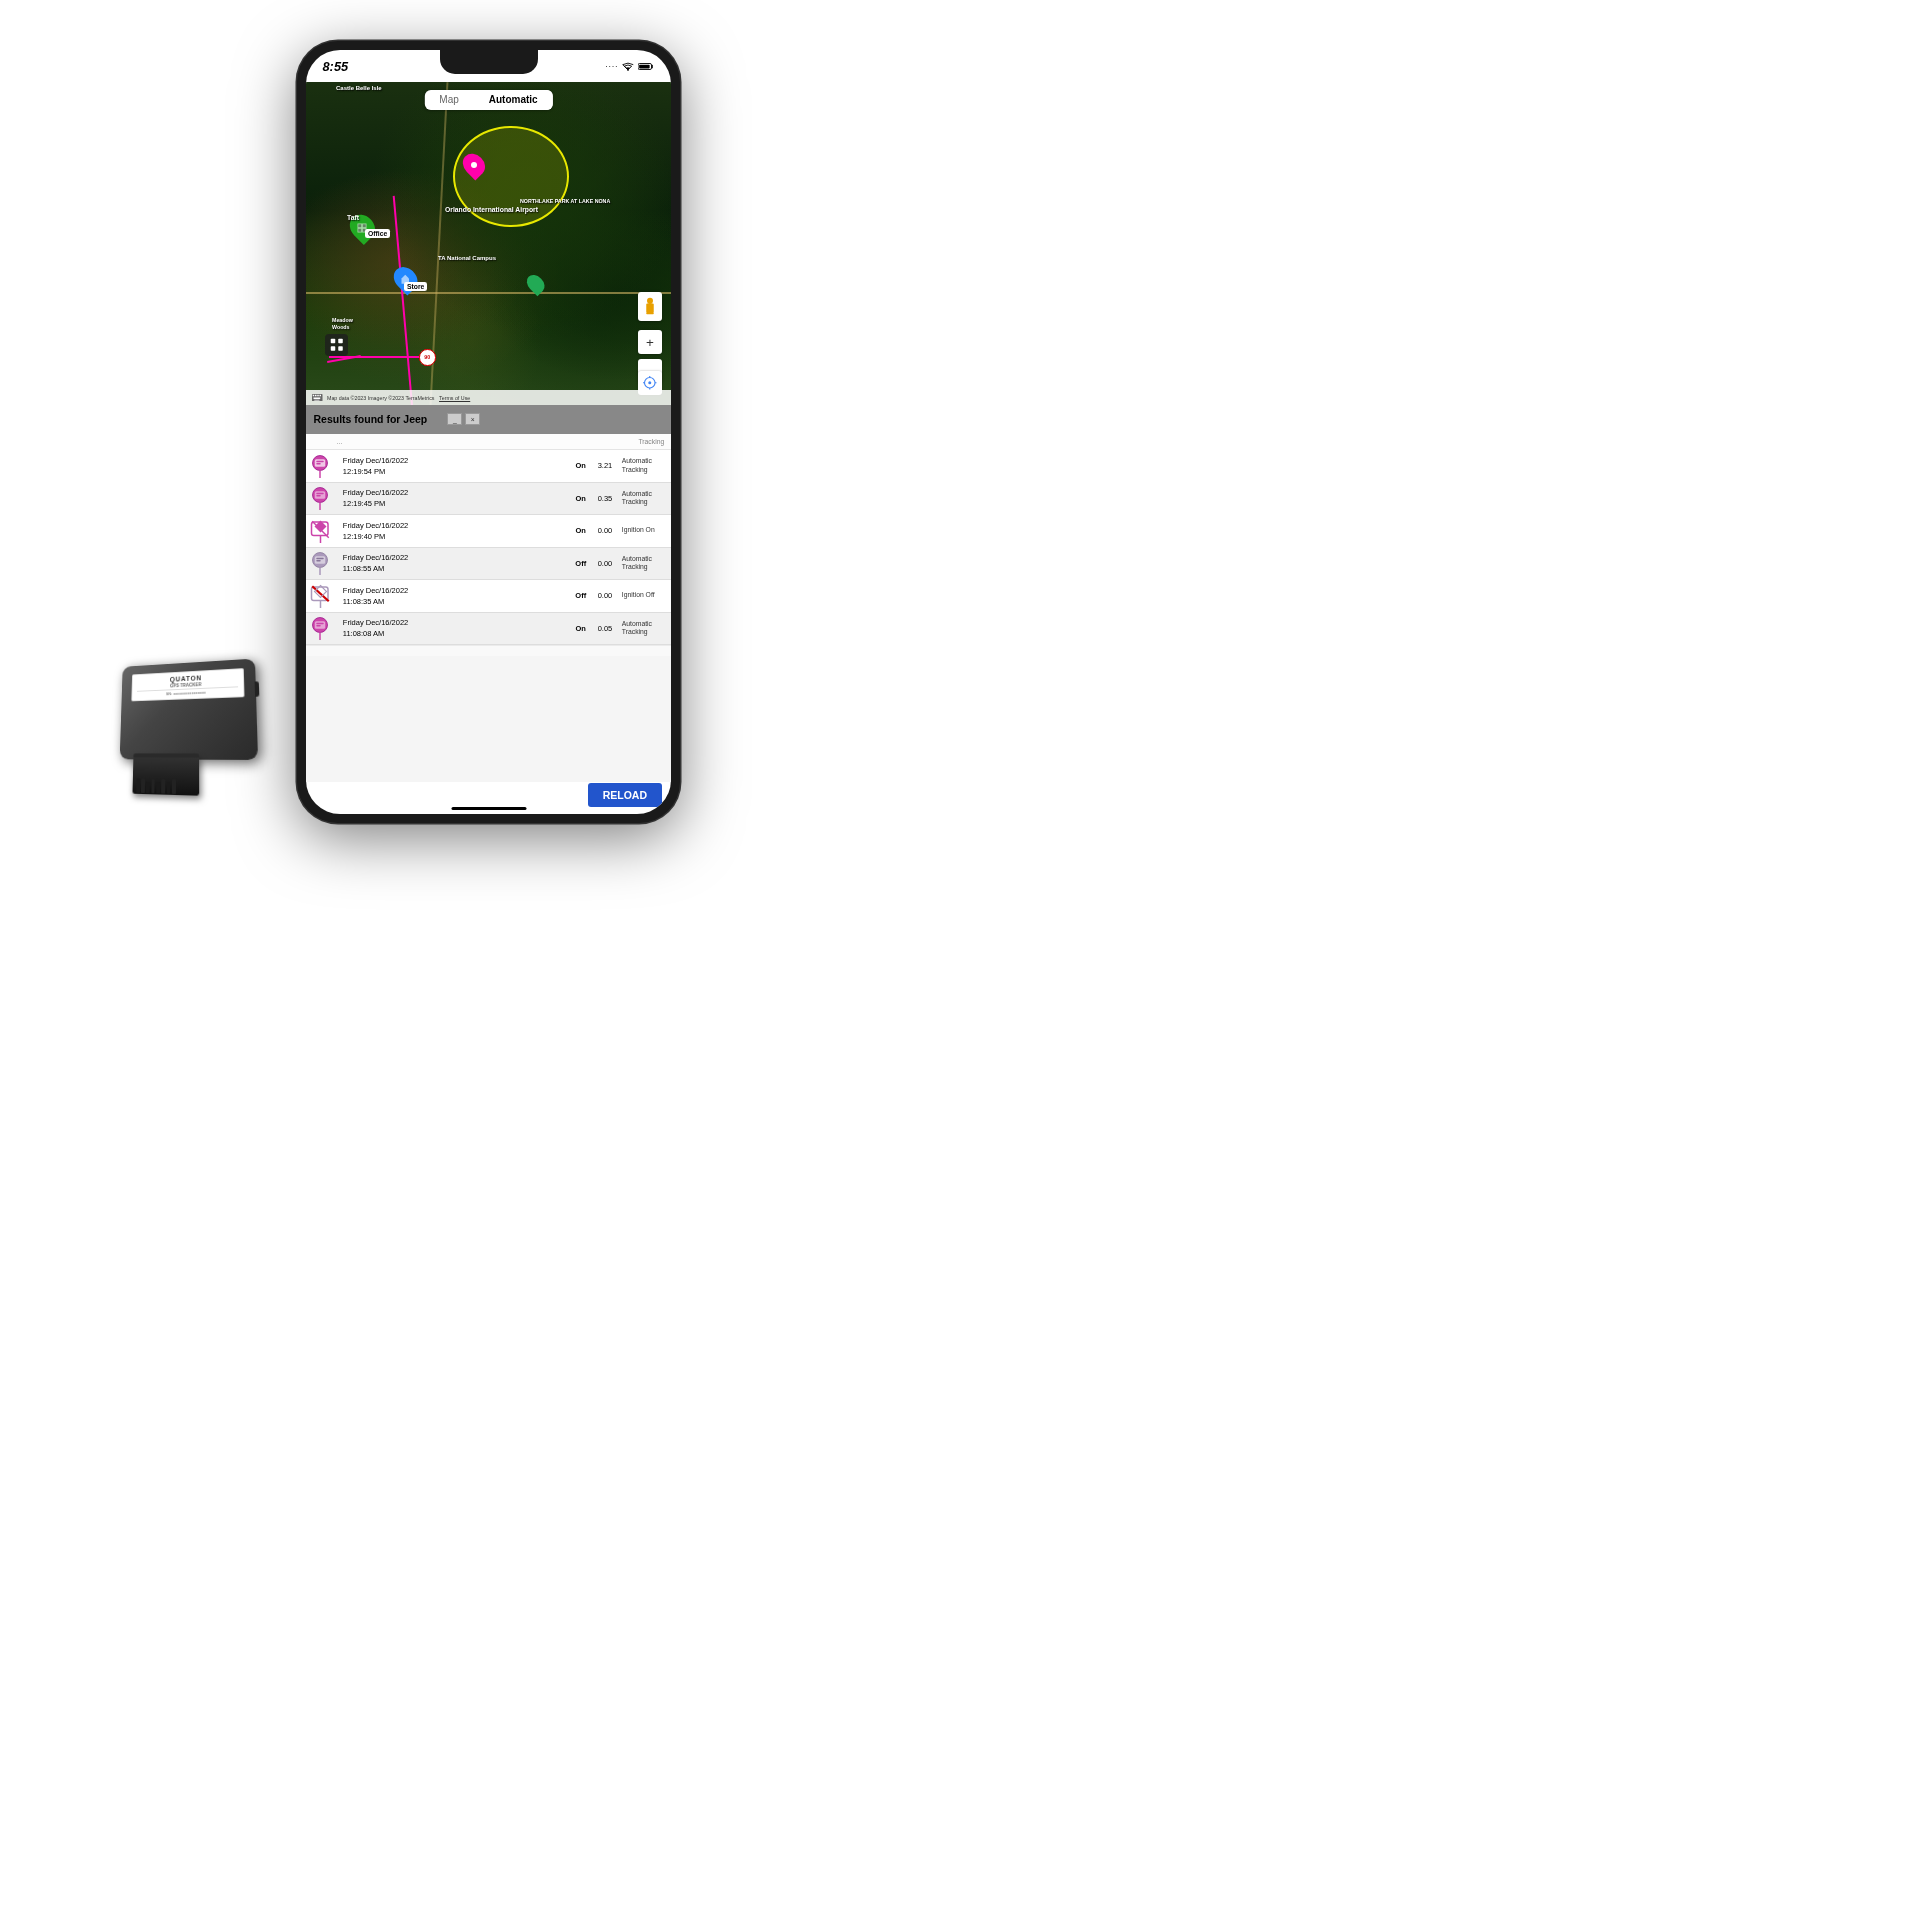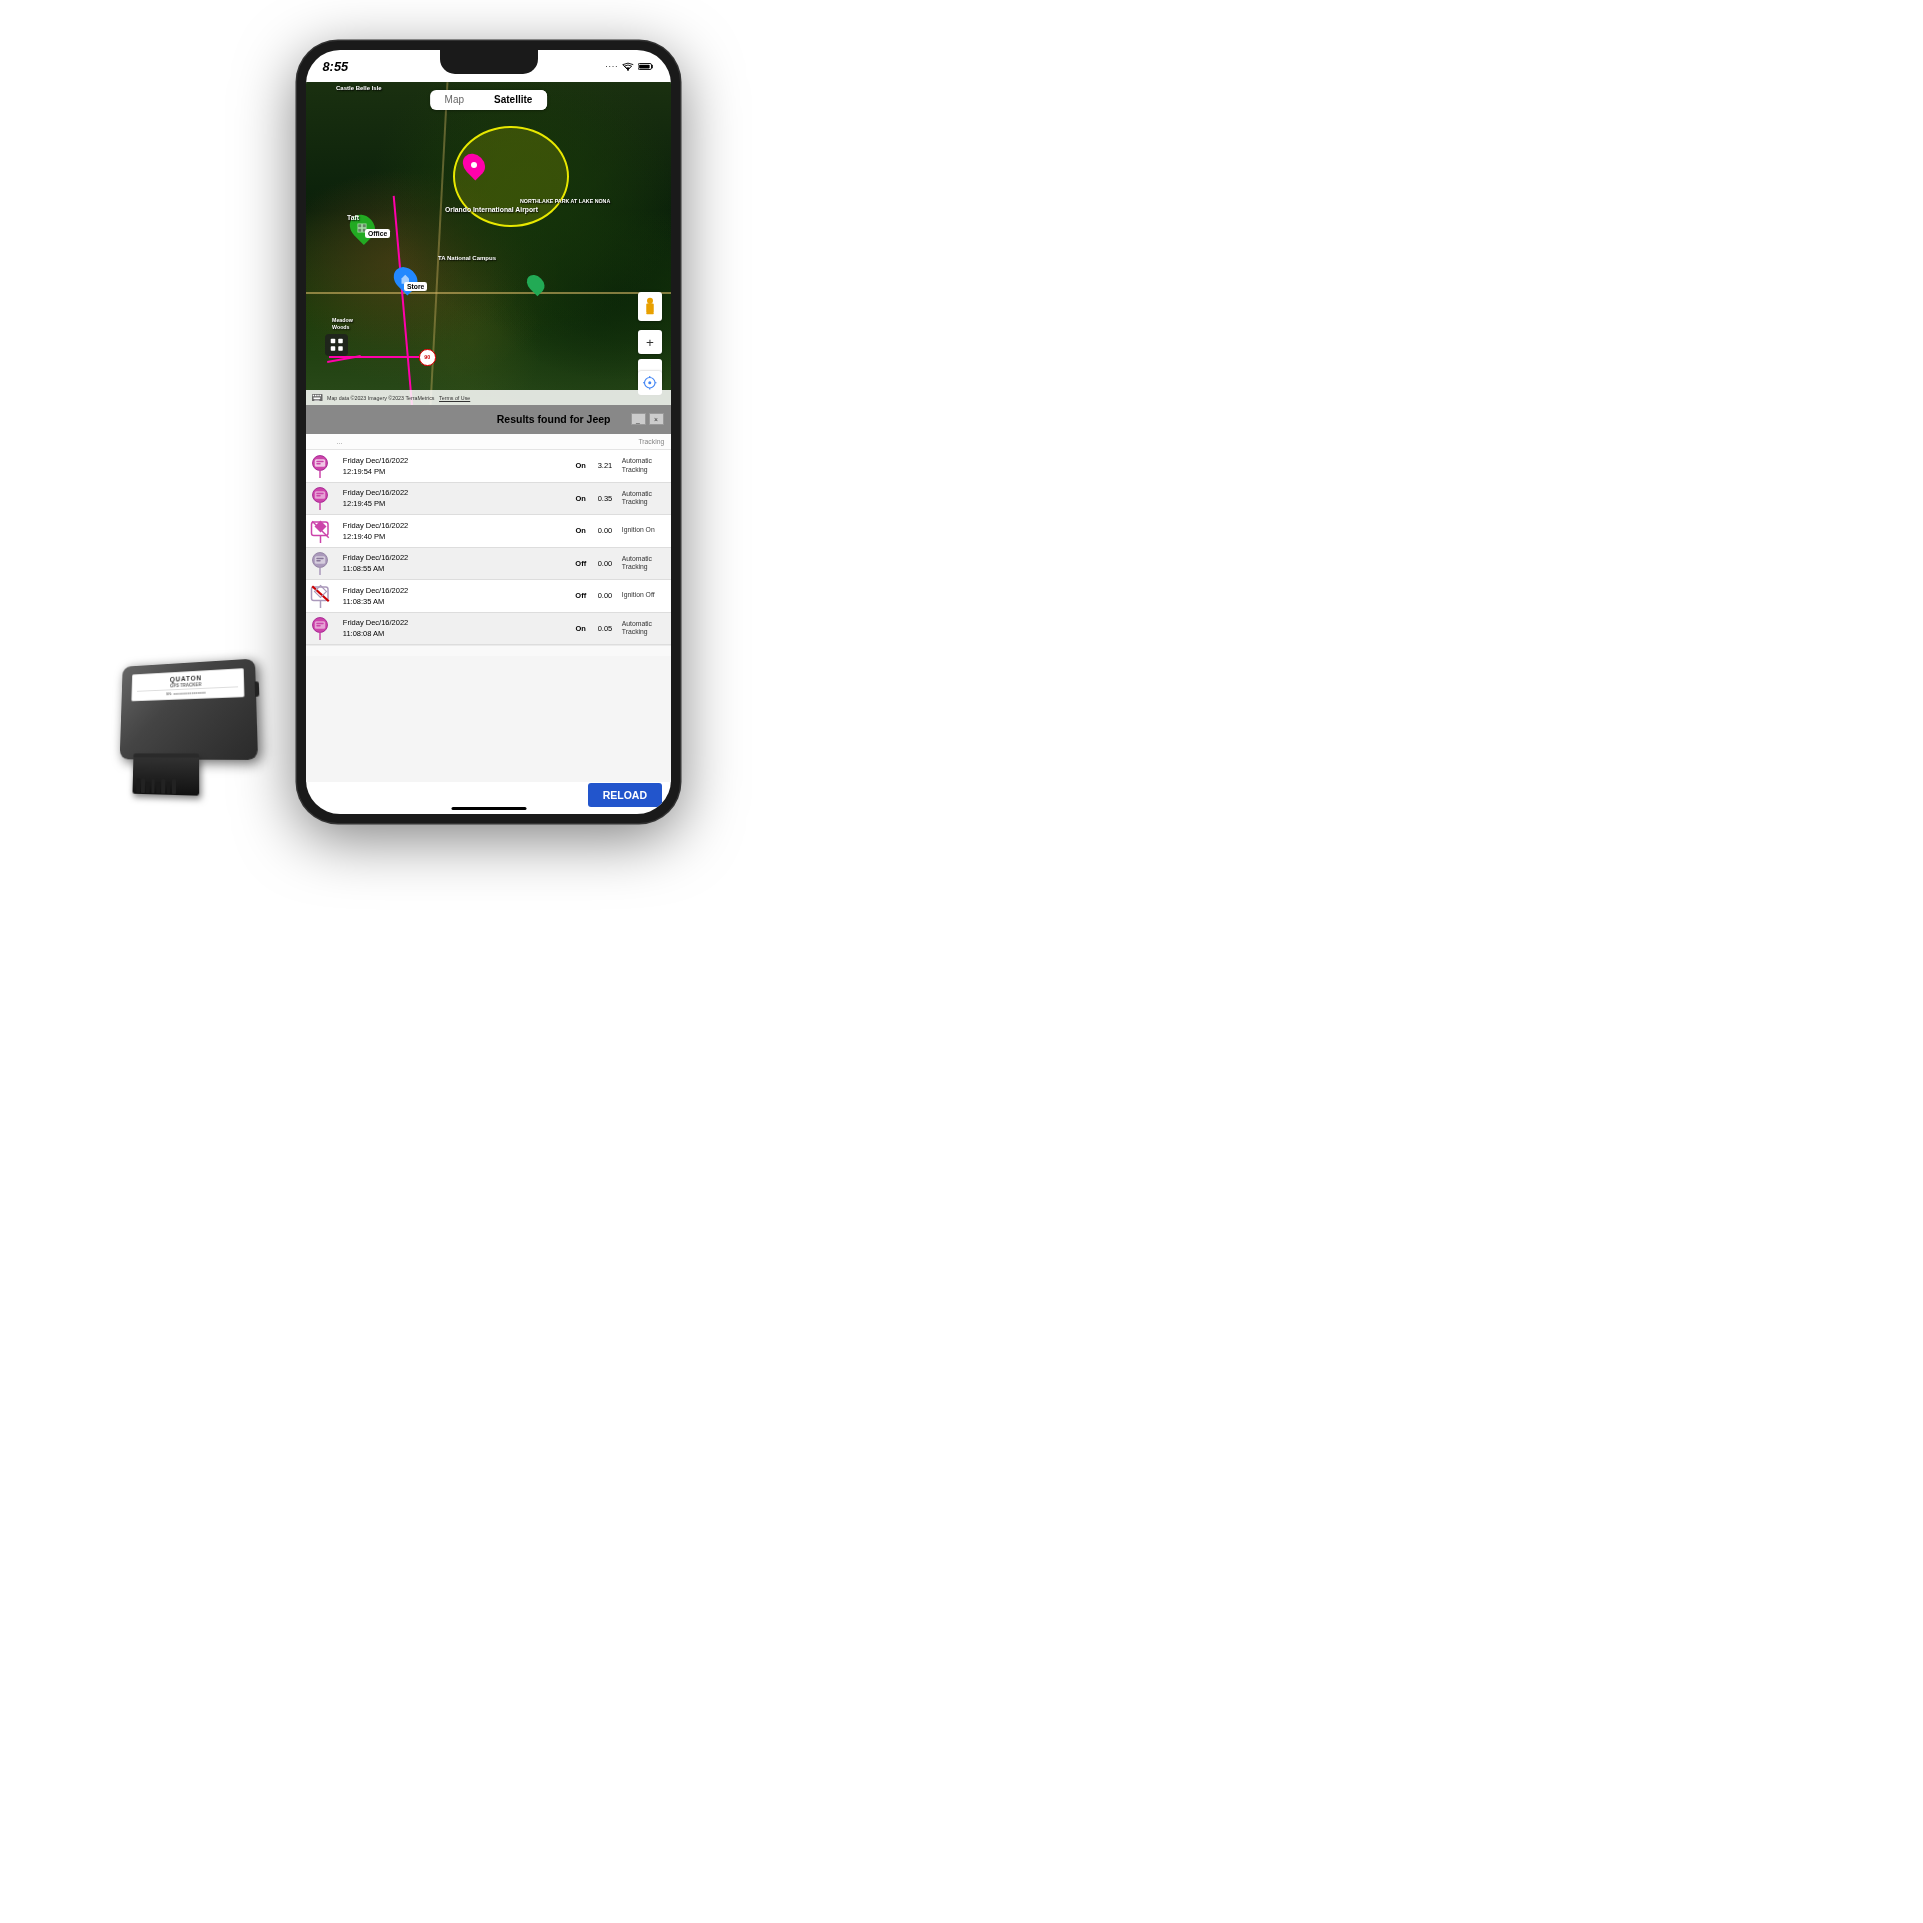--- a/index.html
+++ b/index.html
@@ -272,21 +272,21 @@
       left: 0;
       right: 0;
       bottom: 32px;
       background: #f5f5f5;
     }
 
     .results-header {
       background: #888888;
       display: flex;
       align-items: center;
-      justify-content: flex-end;
+      justify-content: flex-start;
       padding: 4.5px 7.5px;
       height: 28.6px;
       gap: 20px;
     }
 
     .results-title {
       font-size: 10.5px;
       font-weight: 700;
       color: #000;
     }
@@ -550,21 +550,21 @@
       <div style="position:absolute; right:9px; top:289px; width:24px; height:24px; background:white; border-radius:3px; display:flex; align-items:center; justify-content:center; box-shadow:0 0.8px 2.3px rgba(0,0,0,0.3);">
         <svg width="13.5" height="13.5" viewBox="0 0 18 18">
           <circle cx="9" cy="9" r="7" fill="none" stroke="#4285f4" stroke-width="1.5"></circle>
           <circle cx="9" cy="9" r="2" fill="#4285f4"></circle>
           <path d="M9 2 L9 0 M9 16 L9 18 M2 9 L0 9 M16 9 L18 9" stroke="#4285f4" stroke-width="1.5"></path>
         </svg>
       </div>
 
       <div class="map-tabs">
         <div class="map-tab inactive">Map</div>
-        <div class="map-tab active">Satellite</div>
+        <div class="map-tab active">Automatic</div>
       </div>
 
       <div class="map-footer">
         <div style="display:flex; align-items:center; gap:1.5px;">
           <svg width="10.5" height="7.5" viewBox="0 0 14 10">
             <rect x="0" y="0" width="14" height="10" rx="1" fill="#666"></rect>
             <rect x="1" y="1" width="2" height="2" rx="0.3" fill="white"></rect>
             <rect x="4" y="1" width="2" height="2" rx="0.3" fill="white"></rect>
             <rect x="7" y="1" width="2" height="2" rx="0.3" fill="white"></rect>
             <rect x="10" y="1" width="2" height="2" rx="0.3" fill="white"></rect>

